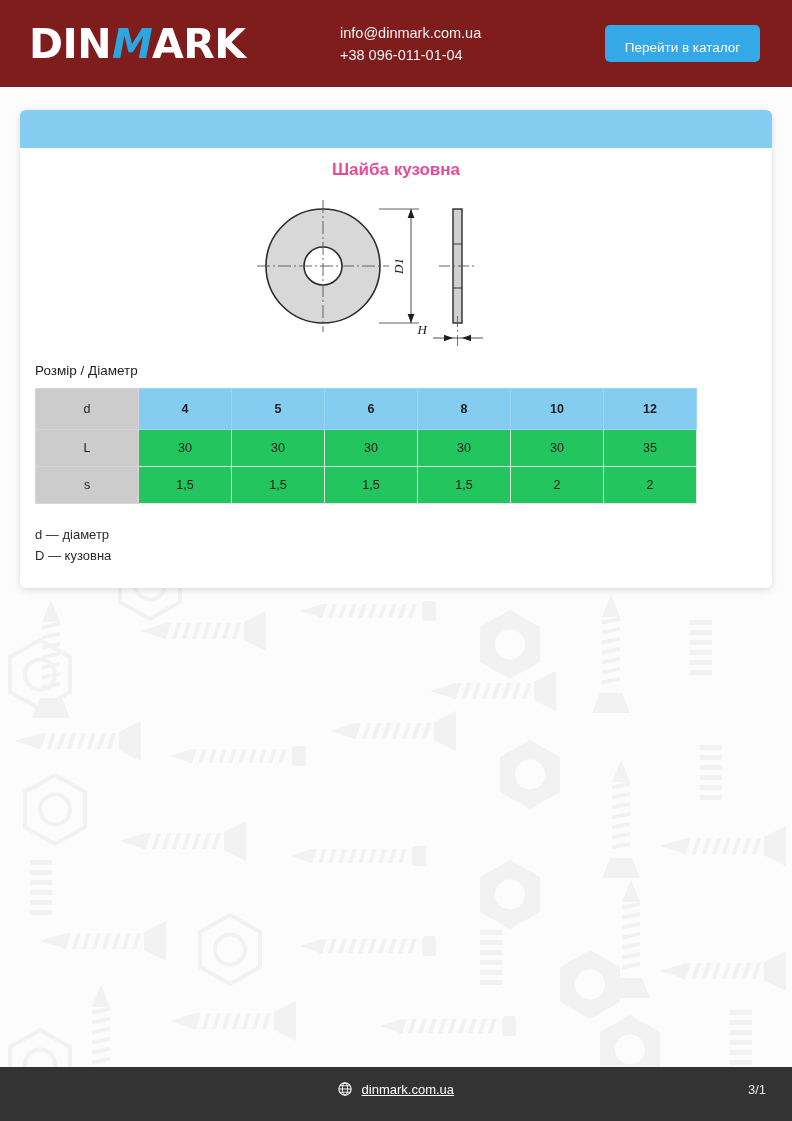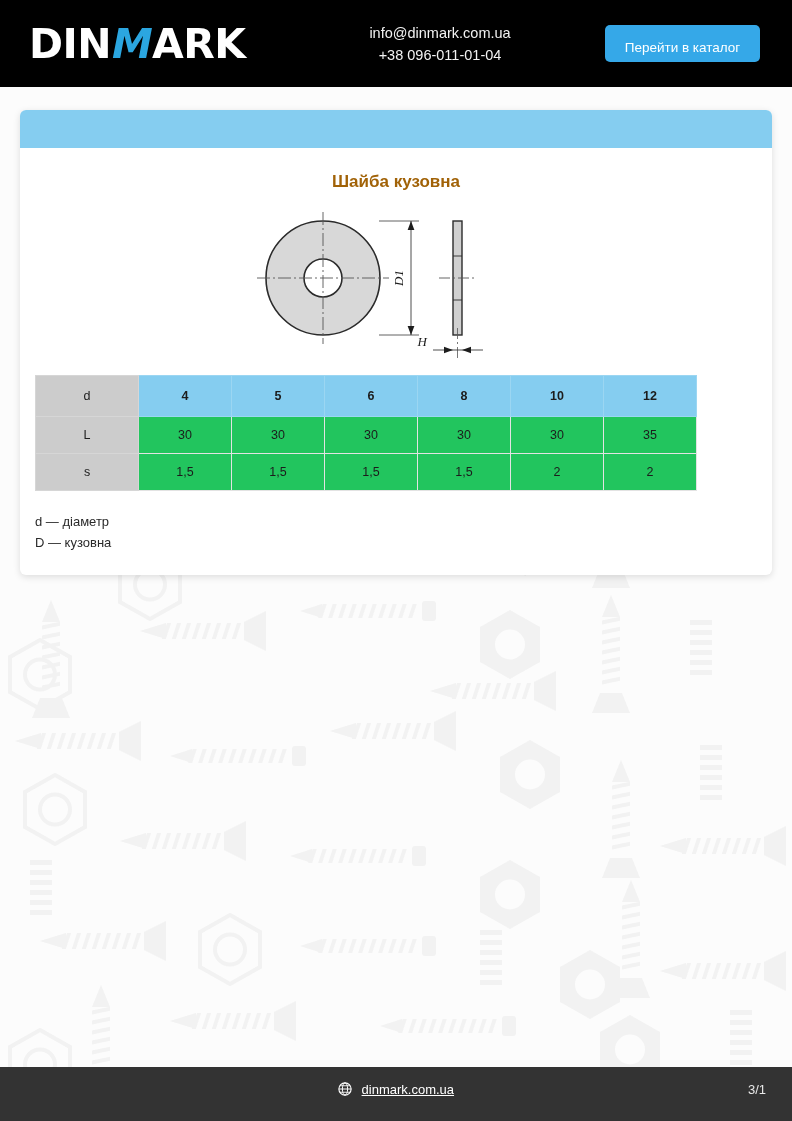--- a/index.html
+++ b/index.html
@@ -23,21 +23,21 @@
     z-index: 0;
   }
   #page-bg svg { display: block; width: 792px; height: 1121px; }
 
   
   .topbar {
     position: absolute;
     top: 0; left: 0;
     width: 792px;
     height: 87px;
-    background: #000000;
+    background: #7f1d1d;
     z-index: 5;
     display: flex;
     align-items: center;
   }
   .logo {
     position: absolute;
     left: 29px;
     top: 19px;
     font-family: "DejaVu Sans", sans-serif;
     font-size: 41px;
@@ -53,21 +53,20 @@
     font-style: italic;
     font-weight: bold;
     letter-spacing: -2px;
     padding: 0 1px;
   }
   .contact {
     position: absolute;
     left: 340px;
     top: 22px;
     width: 200px;
-    text-align: center;
     color: #f2f2f2;
     font-size: 14.5px;
     line-height: 22px;
   }
   .contact a { color: #f2f2f2; text-decoration: none; display: block; }
   .catalog-btn {
     position: absolute;
     left: 605px;
     top: 25px;
     width: 155px;
@@ -99,22 +98,22 @@
   }
   .card-accent {
     height: 38px;
     background: #85cdf0;
     width: 100%;
   }
   .card-title {
     text-align: center;
     font-size: 17px;
     font-weight: bold;
-    color: #a16207;
-    margin-top: 24px;
+    color: #ec4899;
+    margin-top: 12px;
     margin-bottom: 6px;
   }
 
   
   .drawing-wrap {
     display: flex;
     justify-content: center;
     margin-top: 8px;
     margin-bottom: 10px;
   }
@@ -369,20 +368,21 @@
 
       <g>
         <line x1="182" y1="150" x2="232" y2="150" stroke="#3a3a3a" stroke-width="0.9"></line>
         <path d="M202 150 l-9 -3.2 v6.4 Z" fill="#1d1d1d"></path>
         <path d="M211 150 l9 -3.2 v6.4 Z" fill="#1d1d1d"></path>
         <text x="176" y="146" fill="#1d1d1d" font-family="Liberation Serif, serif" font-size="13" font-style="italic" text-anchor="end">H</text>
       </g>
     </svg>
   </div>
 
+  <div class="table-label">Розмір / Діаметр</div>
 
   <table class="spec">
     <tbody>
       <tr class="headrow">
         <td class="rowhead">d</td>
         <td class="val">4</td>
         <td class="val">5</td>
         <td class="val">6</td>
         <td class="val">8</td>
         <td class="val">10</td>

